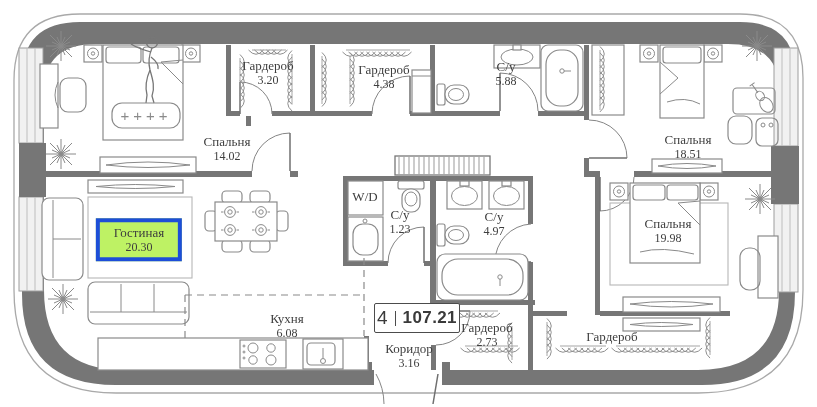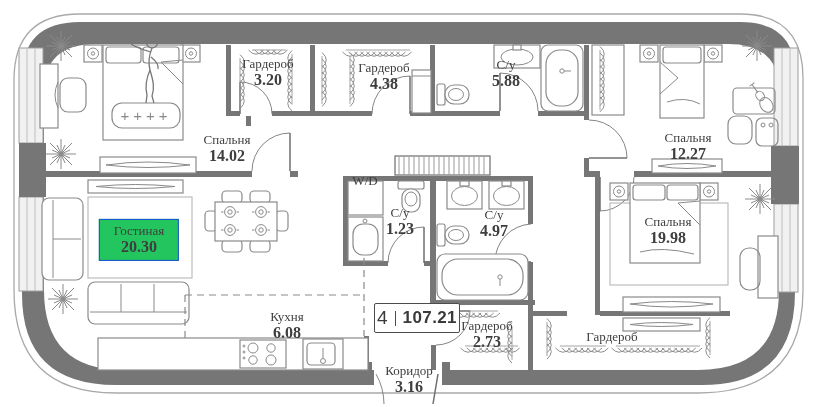--- a/index.html
+++ b/index.html
@@ -22,23 +22,23 @@
   .hg{stroke:#8f8f8f;stroke-width:1;fill:none;}
   .rod{stroke:#9b9b9b;stroke-width:.9;fill:none;}
   .person{stroke:#777;stroke-width:1.3;fill:none;}
   .plus-pattern{font-family:"Liberation Sans",sans-serif;font-size:15px;letter-spacing:4px;
                 fill:#8a8a8a;}
   
   .lbl{position:absolute;transform:translate(-50%,-50%);display:flex;flex-direction:column;
        align-items:center;text-align:center;color:var(--txt,#3e3e3e);line-height:1.18;
        white-space:nowrap;pointer-events:none;}
   .lbl .nm{font-size:13px;}
-  .lbl .ar{font-size:16px;font-weight:bold;}
+  .lbl .ar{font-size:12px;}
   .lbl .ar:empty{display:none;}
-  .lbl.boxed{border:1px solid #1d4ed8;background:#22c55e;padding:3px 14px;}
+  .lbl.boxed{border:4px solid #1d4ed8;background:#bef264;padding:3px 14px;}
   
   .badge{position:absolute;left:374px;top:303px;width:84px;height:28px;background:#fff;
          border:1.5px solid #4c4c4c;border-radius:2px;display:flex;align-items:center;
          justify-content:center;gap:7px;font-family:"Liberation Sans",sans-serif;
          color:#3a3a3a;}
   .badge .badge-rooms{font-size:19px;font-weight:500;}
   .badge .badge-div{width:1px;height:15px;background:#4c4c4c;}
   .badge .badge-area{font-size:17px;letter-spacing:.4px;font-weight:bold;}
 </style>
 </head>
@@ -531,27 +531,27 @@
 <div class="lbl" style="left:384px;top:77px">
   <span class="nm">Гардероб</span>
       <span class="ar">4.38</span>
 </div>
 <div class="lbl" style="left:506px;top:74px">
   <span class="nm">С/у</span>
       <span class="ar">5.88</span>
 </div>
 <div class="lbl" style="left:688px;top:147px">
   <span class="nm">Спальня</span>
-      <span class="ar">12.27</span>
+      <span class="ar">18.51</span>
 </div>
 <div class="lbl boxed" style="left:139px;top:240px">
   <span class="nm">Гостиная</span>
       <span class="ar">20.30</span>
 </div>
-<div class="lbl" style="left:365px;top:181px">
+<div class="lbl" style="left:365px;top:197px">
   <span class="nm">W/D</span>
 </div>
 <div class="lbl" style="left:400px;top:222px">
   <span class="nm">С/у</span>
       <span class="ar">1.23</span>
 </div>
 <div class="lbl" style="left:494px;top:224px">
   <span class="nm">С/у</span>
       <span class="ar">4.97</span>
 </div>
@@ -563,21 +563,21 @@
   <span class="nm">Кухня</span>
       <span class="ar">6.08</span>
 </div>
 <div class="lbl" style="left:487px;top:335px">
   <span class="nm">Гардероб</span>
       <span class="ar">2.73</span>
 </div>
 <div class="lbl" style="left:612px;top:337px">
   <span class="nm">Гардероб</span>
 </div>
-<div class="lbl" style="left:409px;top:380px">
+<div class="lbl" style="left:409px;top:356px">
   <span class="nm">Коридор</span>
       <span class="ar">3.16</span>
 </div>
 
 <div class="badge">
   <span class="badge-rooms">4</span>
   <span class="badge-div"></span>
   <span class="badge-area">107.21</span>
 </div>
 

